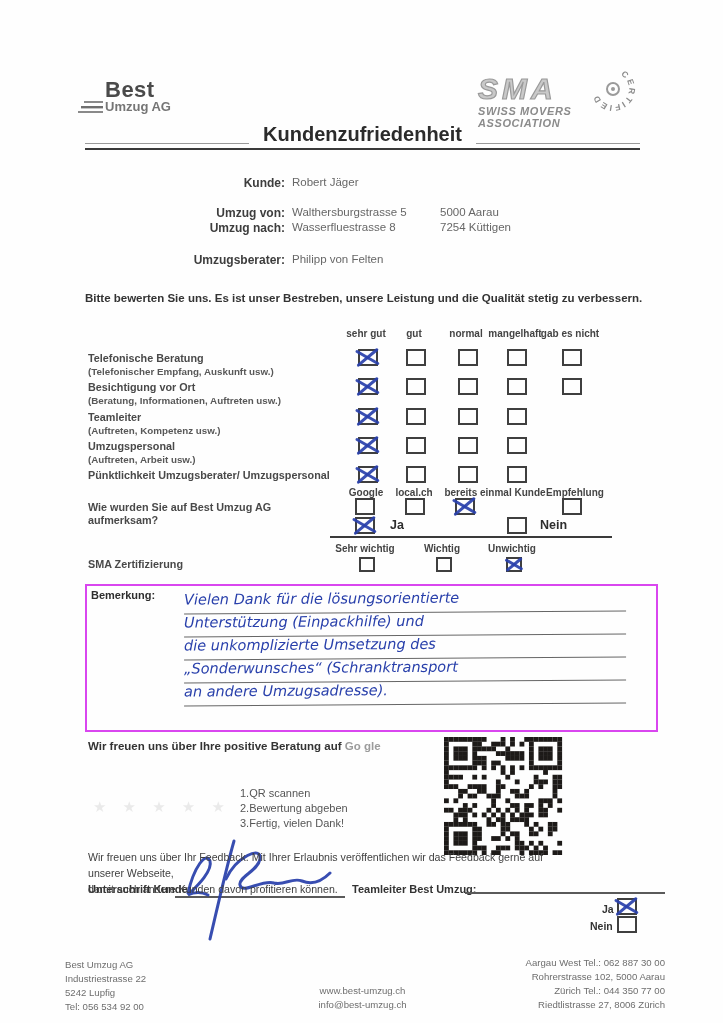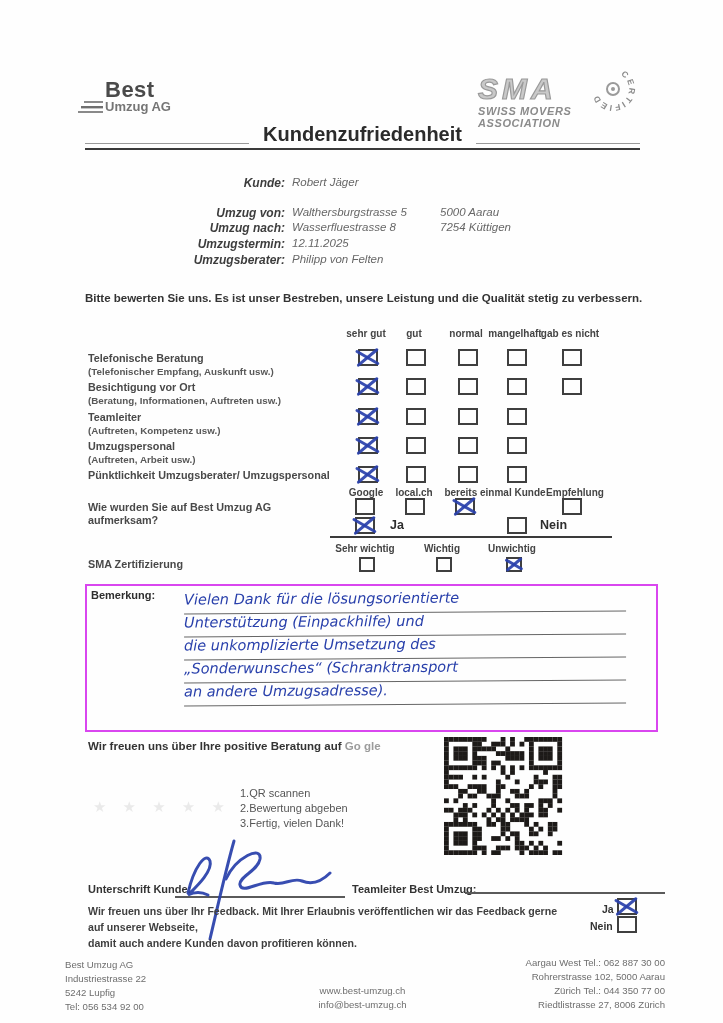--- a/index.html
+++ b/index.html
@@ -18,21 +18,21 @@
   .sma-sub{font-size:11px;font-weight:bold;font-style:italic;color:#8b8b8b;letter-spacing:.6px;margin-top:1px;}
   .sma-badge{position:absolute;left:112px;top:-8px;}
 
   
   .rule-thin{left:85px;top:143px;width:555px;height:1px;background:#9a9a9a;}
   .rule-thick{left:85px;top:148px;width:555px;height:2px;background:#3a3a3a;}
   .title{left:85px;top:123px;width:555px;text-align:center;z-index:2;}
   .title span{background:#fefefe;padding:0 14px;font-size:20px;font-weight:bold;color:#2b2b2b;}
 
   
-  .frow{position:absolute;left:85px;width:560px;height:15px;font-size:11.5px;font-style:italic;}
+  .frow{position:absolute;left:85px;width:560px;height:15px;font-size:11.5px;}
   .frow .lab{position:absolute;left:0;width:200px;text-align:right;font-weight:bold;color:#3d3d3d;font-size:12px;}
   .frow .val{position:absolute;left:207px;color:#676767;}
   .frow .ext{position:absolute;left:355px;color:#676767;}
 
   .instruction{left:85px;top:292px;width:558px;font-size:11.5px;font-weight:bold;color:#333;}
 
   
   .colhead{position:absolute;transform:translateX(-50%);font-size:10px;font-weight:bold;color:#444;white-space:nowrap;}
   .cb{position:absolute;width:16px;height:13px;border:2px solid #3f3f3f;background:#fefefe;}
   .cb.small{width:12px;height:11px;}
@@ -56,21 +56,21 @@
   
   .review-text{left:88px;top:740px;font-size:11.5px;font-weight:bold;color:#333;}
   .review-text .brand{color:#9b9b9b;font-weight:bold;}
   .steps{left:240px;top:786px;font-size:11px;color:#555;line-height:15px;}
   .stars{left:93px;top:798px;font-size:15px;letter-spacing:6px;color:rgba(60,60,60,.10);}
   #qr{left:443px;top:737px;}
 
   
   .siglab{position:absolute;font-size:11px;font-weight:bold;color:#333;}
   .sigline{position:absolute;height:1.5px;background:#5a5a5a;}
-  .consent{left:88px;top:903px;width:480px;font-size:10.6px;font-weight:bold;color:#3f3f3f;line-height:16px;}
+  .consent{left:88px;top:849px;width:480px;font-size:10.6px;font-weight:normal;color:#3f3f3f;line-height:16px;}
   .jn{position:absolute;font-size:10.5px;font-weight:bold;color:#333;}
 
   
   .foot{position:absolute;font-size:9.6px;color:#6e6e6e;line-height:14px;}
   .foot.right{text-align:right;}
   svg{display:block;}
 </style>
 </head>
 <body>
 
@@ -111,24 +111,20 @@
   </div>
   <div class="frow" style="top:206px">
     <span class="lab">Umzug von:</span>
     <span class="val">Walthersburgstrasse 5</span>
     <span class="ext">5000 Aarau</span>
   </div>
   <div class="frow" style="top:221px">
     <span class="lab">Umzug nach:</span>
     <span class="val">Wasserfluestrasse 8</span>
     <span class="ext">7254 Küttigen</span>
-  </div>
-  <div class="frow" style="top:237px">
-    <span class="lab">Umzugstermin:</span>
-    <span class="val">12.11.2025</span>
   </div>
   <div class="frow" style="top:253px">
     <span class="lab">Umzugsberater:</span>
     <span class="val">Philipp von Felten</span>
   </div>
 
   <div class="abs instruction">Bitte bewerten Sie uns. Es ist unser Bestreben, unsere Leistung und die Qualität stetig zu verbessern.</div>
 
   <div class="colhead" style="left:366px;top:328px">sehr gut</div>
   <div class="colhead" style="left:414px;top:328px">gut</div>

